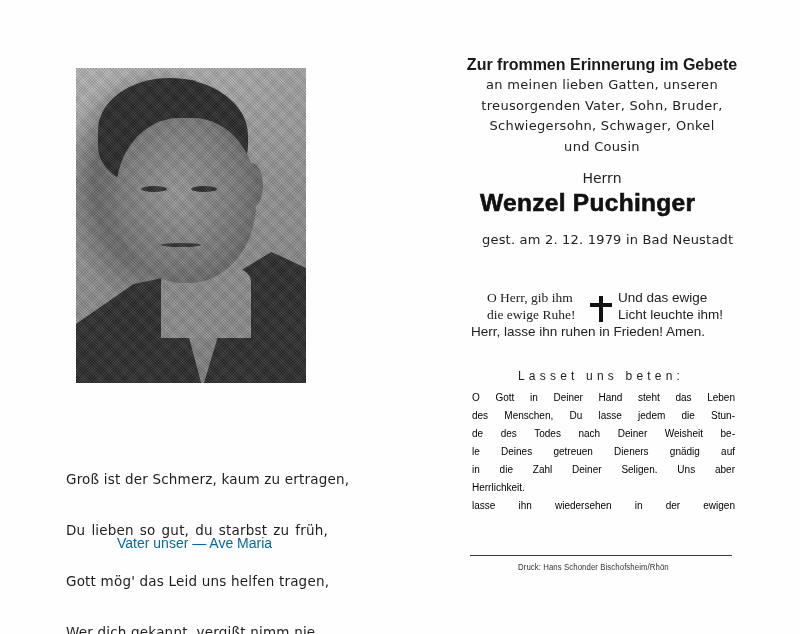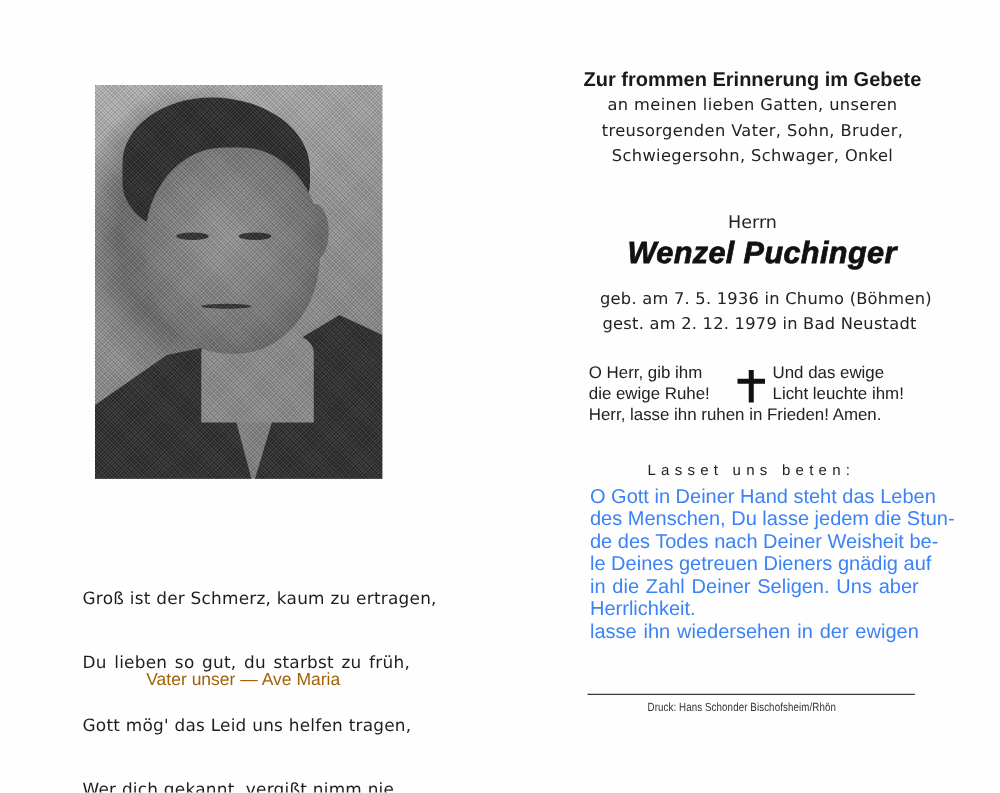--- a/index.html
+++ b/index.html
@@ -109,21 +109,21 @@
     }
     .poem .line.last {
       text-align-last: left;
     }
 
     .closing {
       position: absolute;
       left: 117px; top: 535px;
       font-family: "Liberation Sans", sans-serif;
       font-size: 14px;
-      color: #a16207;
+      color: #0369a1;
       white-space: nowrap;
     }
 
     
     .right {
       position: absolute;
       left: 466px; top: 0;
       width: 270px;
     }
     .heading {
@@ -156,26 +156,24 @@
       font-size: 14px;
       color: #222;
     }
     .name {
       position: absolute;
       left: 14px; top: 189px;
       width: 262px;
       text-align: left;
       font-family: "Liberation Sans", sans-serif;
       font-weight: bold;
-      font-style: italic;
       font-size: 24.5px;
       letter-spacing: 0.3px;
       color: #111;
       white-space: nowrap;
-      margin-left: 22px;
       -webkit-text-stroke: 0.6px #111;
     }
     .dates {
       position: absolute;
       left: 14px; top: 230px;
       width: 262px;
       font-size: 13px;
       line-height: 20px;
       color: #222;
       letter-spacing: 0.2px;
@@ -190,21 +188,21 @@
       font-family: "Liberation Sans", sans-serif;
       font-size: 13.5px;
       line-height: 16.5px;
       color: #222;
     }
     .blessing .row {
       position: relative;
       height: 16.5px;
       white-space: nowrap;
     }
-    .blessing .left-part { position: absolute; left: 0; }
+    .blessing .left-part { position: absolute; left: 16px; font-family: Liberation Serif, serif; }
     .blessing .right-part { position: absolute; left: 147px; }
     .blessing .full { position: absolute; left: 0; top: 34px; white-space: nowrap; }
     .cross {
       position: absolute;
       left: 119px; top: 6px;
       width: 22px; height: 26px;
     }
     .cross .v {
       position: absolute;
       left: 9px; top: 0;
@@ -225,23 +223,23 @@
       font-size: 12px;
       letter-spacing: 4.2px;
       color: #222;
       white-space: nowrap;
     }
     .prayer {
       position: absolute;
       left: 6px; top: 389px;
       width: 263px;
       font-family: "Liberation Sans", sans-serif;
-      font-size: 16px;
+      font-size: 10px;
       line-height: 18px;
-      color: #3b82f6;
+      color: #000000;
     }
     .prayer .line {
       display: block;
       white-space: nowrap;
       text-align: justify;
       text-align-last: justify;
     }
     .prayer .line.last { text-align-last: left; }
 
     .divider {
@@ -289,28 +287,28 @@
 
   <div class="closing">Vater unser — Ave Maria</div>
 
   <div class="right">
     <div class="heading">Zur frommen Erinnerung im Gebete</div>
 
     <div class="dedication">
       <span>an meinen lieben Gatten, unseren</span>
       <span>treusorgenden Vater, Sohn, Bruder,</span>
       <span>Schwiegersohn, Schwager, Onkel</span>
+      <span>und Cousin</span>
     </div>
 
     <div class="herrn">Herrn</div>
 
     <div class="name">Wenzel Puchinger</div>
 
     <div class="dates">
-      <span class="birth">geb. am 7. 5. 1936 in Chumo (Böhmen)</span>
       <span class="death">gest. am 2. 12. 1979 in Bad Neustadt</span>
     </div>
 
     <div class="blessing">
       <div class="row">
         <span class="left-part">O Herr, gib ihm</span>
         <span class="right-part">Und das ewige</span>
       </div>
       <div class="row">
         <span class="left-part">die ewige Ruhe!</span>

